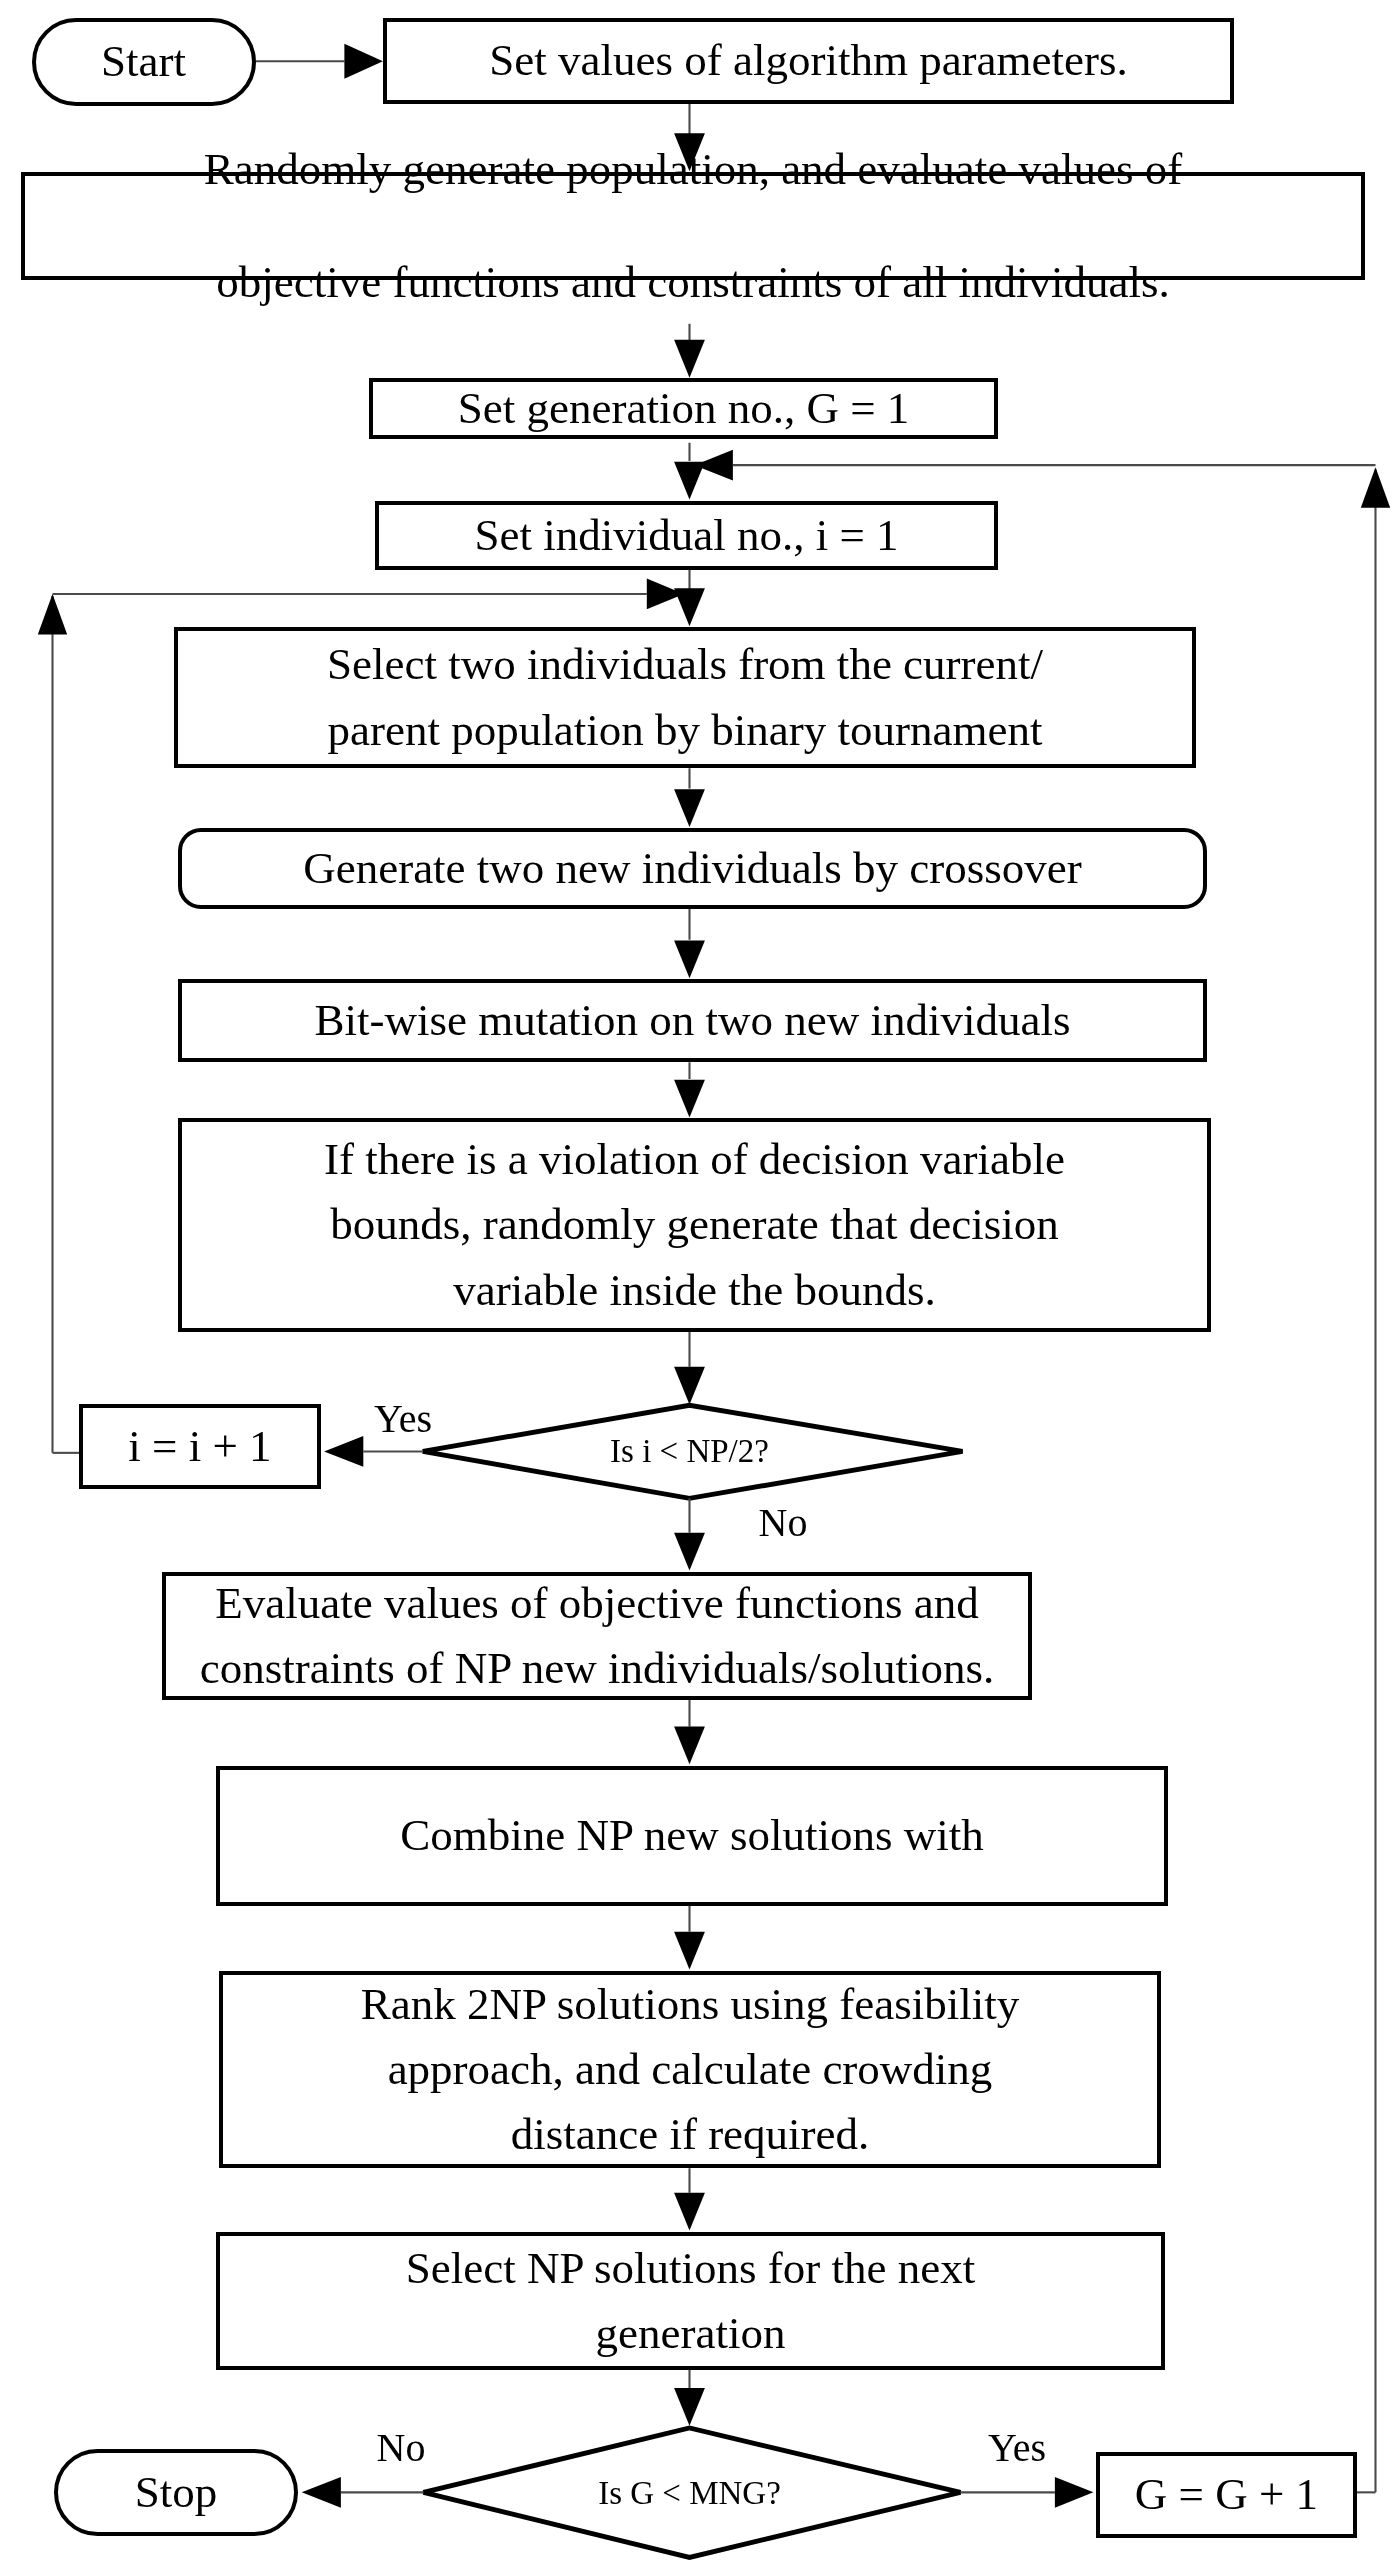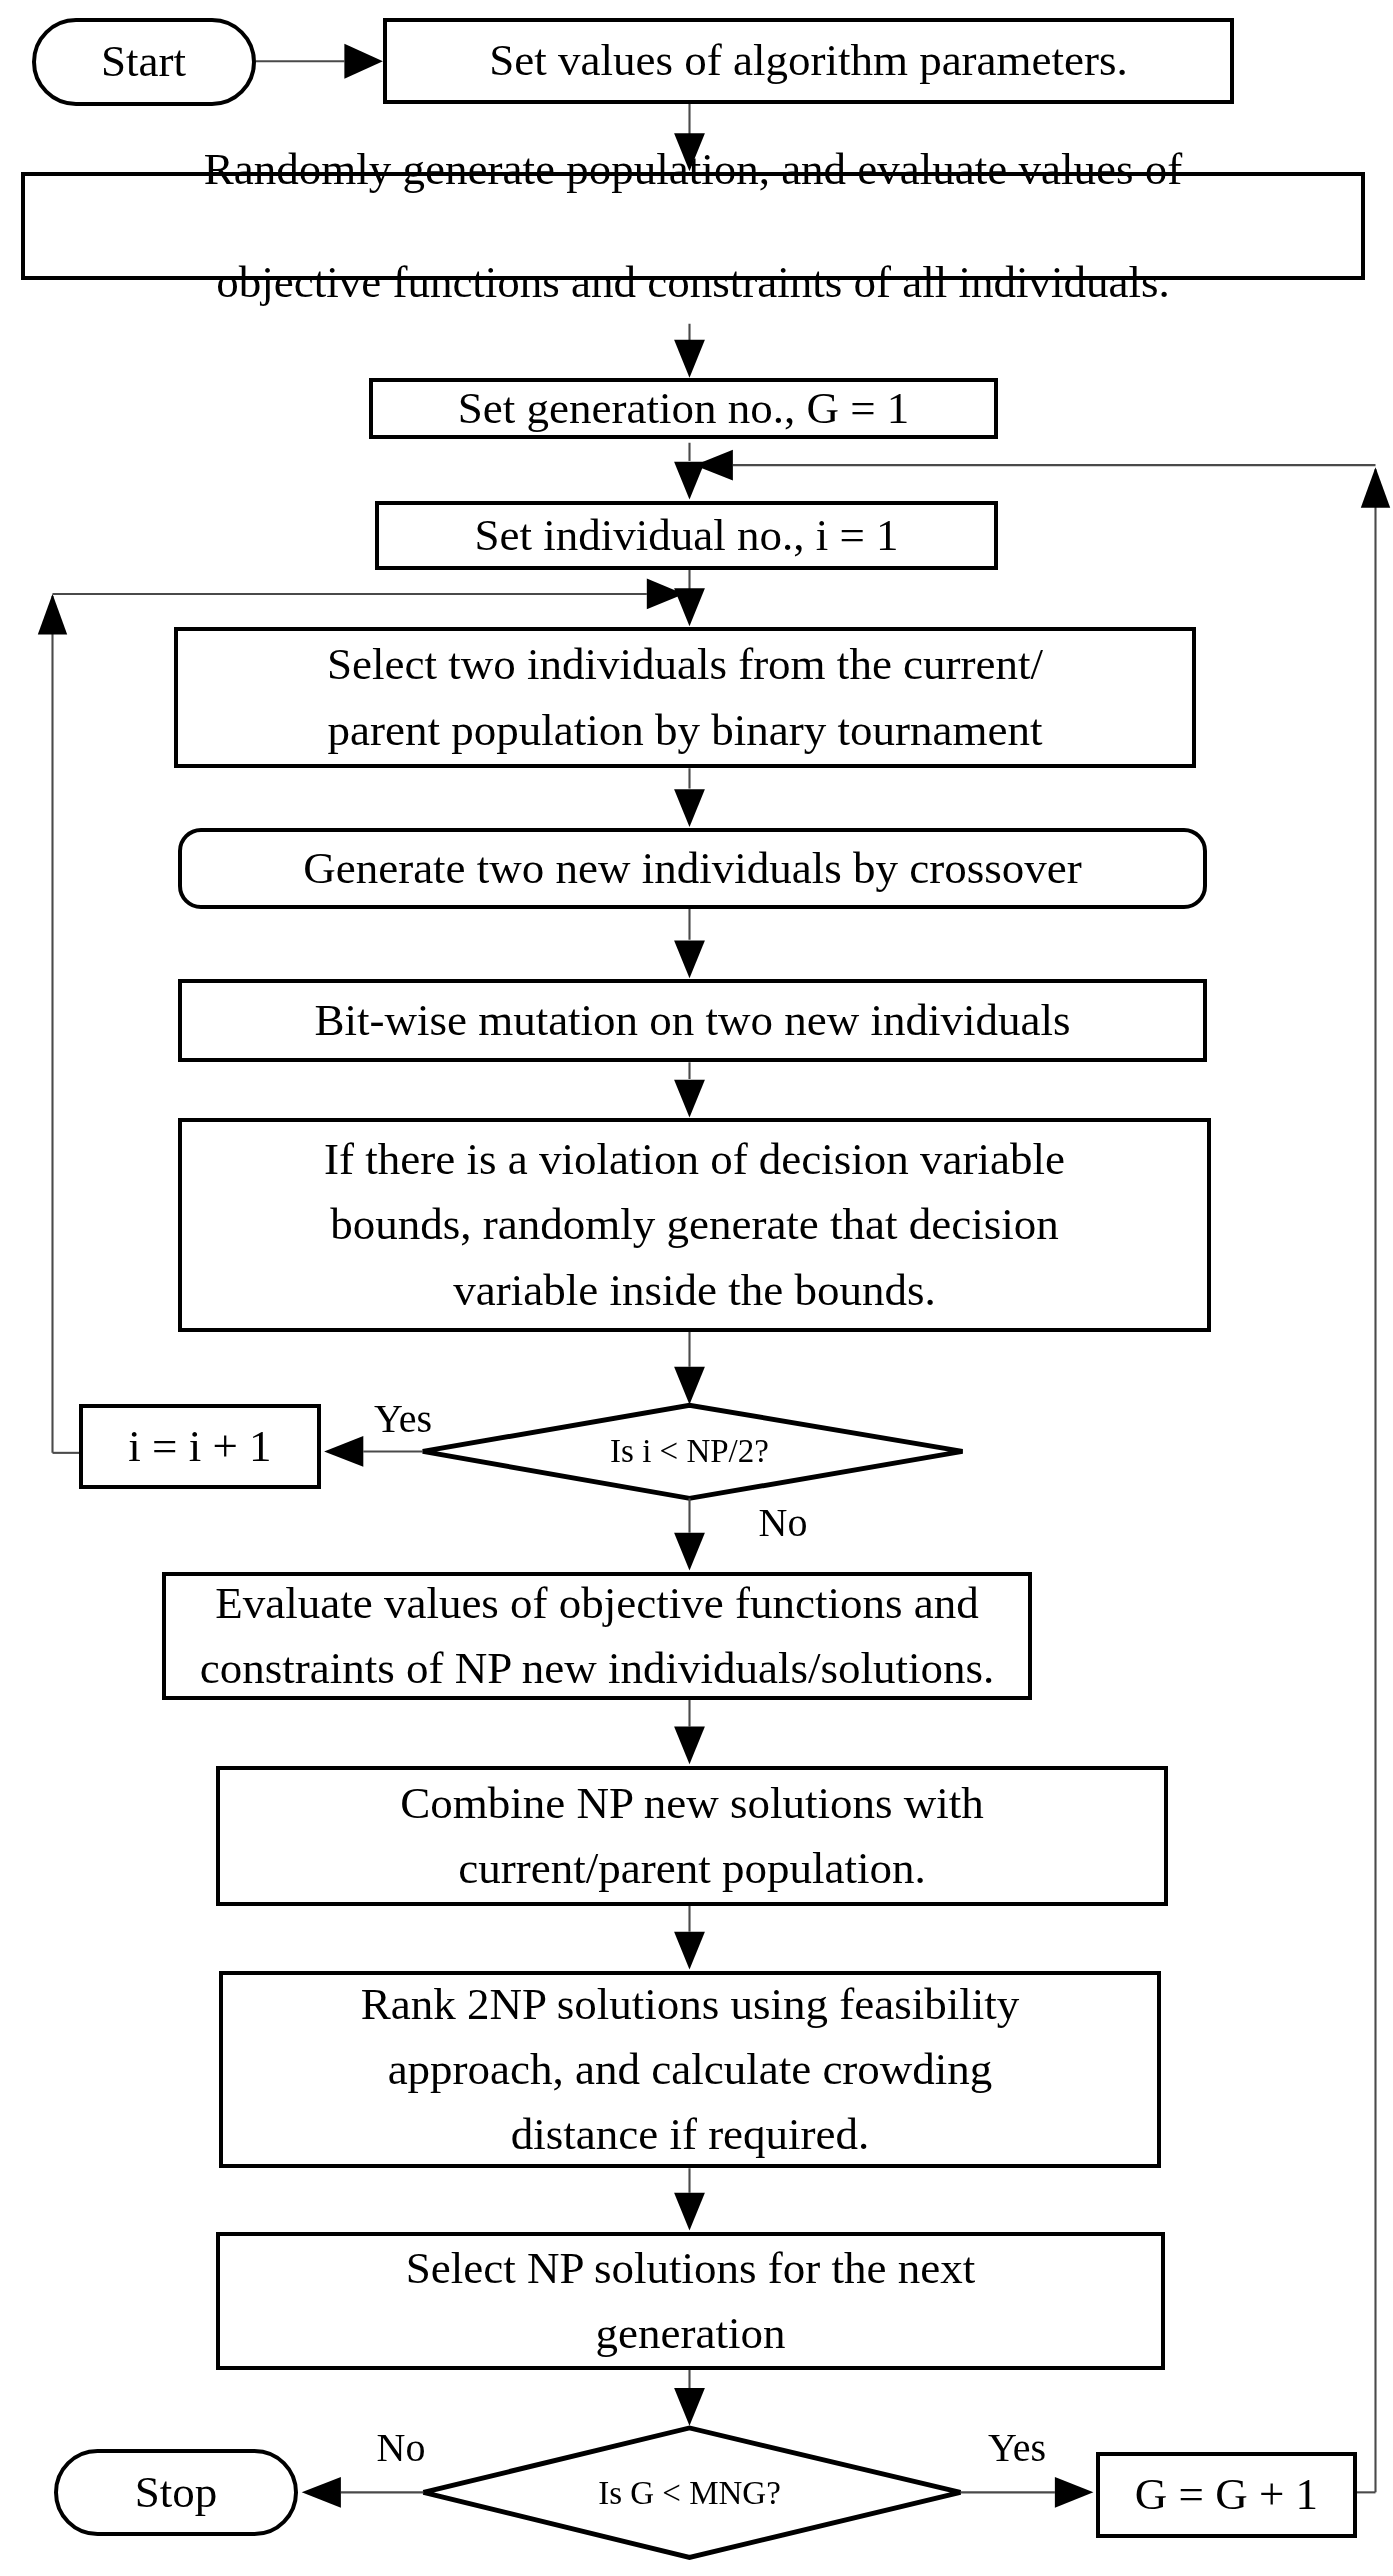--- a/index.html
+++ b/index.html
@@ -152,21 +152,20 @@
   <div class="edge-label" style="left:403px;top:1399px;">Yes</div>
   <div class="edge-label" style="left:783px;top:1503px;">No</div>
 
   <div class="node" style="left:162px;top:1572px;width:870px;height:128px;">
     <div class="tline">Evaluate values of objective functions and</div>
     <div class="tline">constraints of NP new individuals/solutions.</div>
   </div>
 
   <div class="node" style="left:216px;top:1766px;width:952px;height:140px;">
     <div class="tline">Combine NP new solutions with</div>
-    <div class="tline">current/parent population.</div>
   </div>
 
   <div class="node" style="left:219px;top:1971px;width:942px;height:197px;">
     <div class="tline">Rank 2NP solutions using feasibility</div>
     <div class="tline">approach, and calculate crowding</div>
     <div class="tline">distance if required.</div>
   </div>
 
   <div class="node" style="left:216px;top:2232px;width:949px;height:138px;">
     <div class="tline">Select NP solutions for the next</div>

